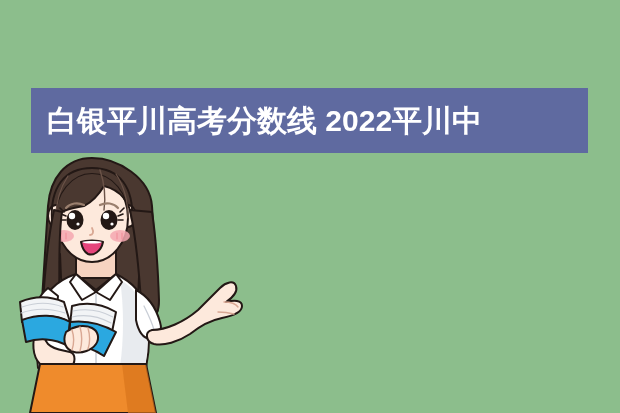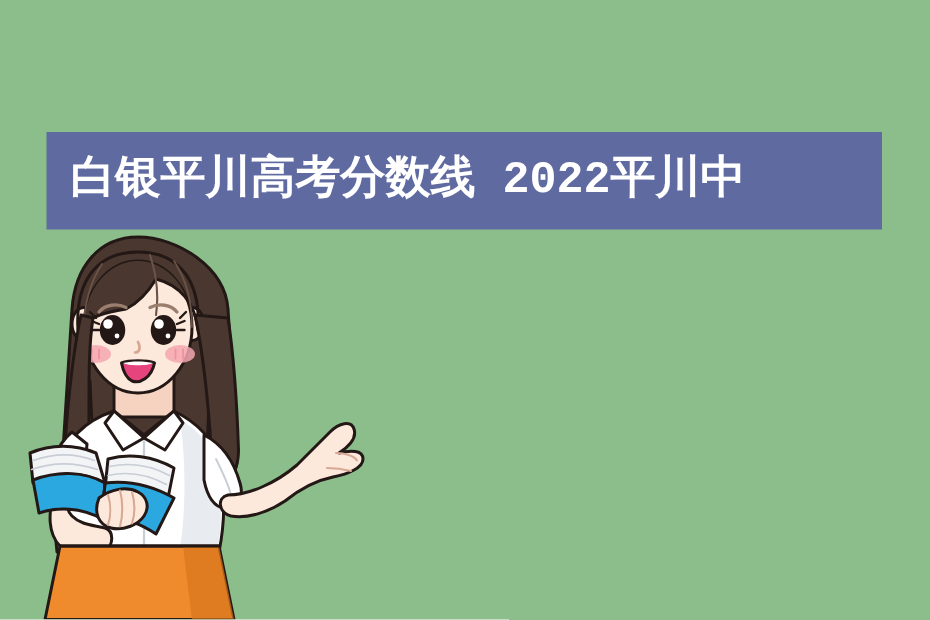--- a/index.html
+++ b/index.html
@@ -27,21 +27,21 @@
     top: 88px;
     width: 557px;
     height: 65px;
     background: #5F6AA0;
     display: flex;
     align-items: center;
     overflow: hidden;
   }
   #title-text {
     color: #FFFFFF;
-    font-family: Liberation Mono, monospace;
+    font-family: Liberation Sans, sans-serif;
     font-size: 30px;
     font-weight: bold;
     letter-spacing: 0px;
     white-space: nowrap;
     padding-left: 16px;
     line-height: 1;
   }
   
   #illustration {
     position: absolute;

